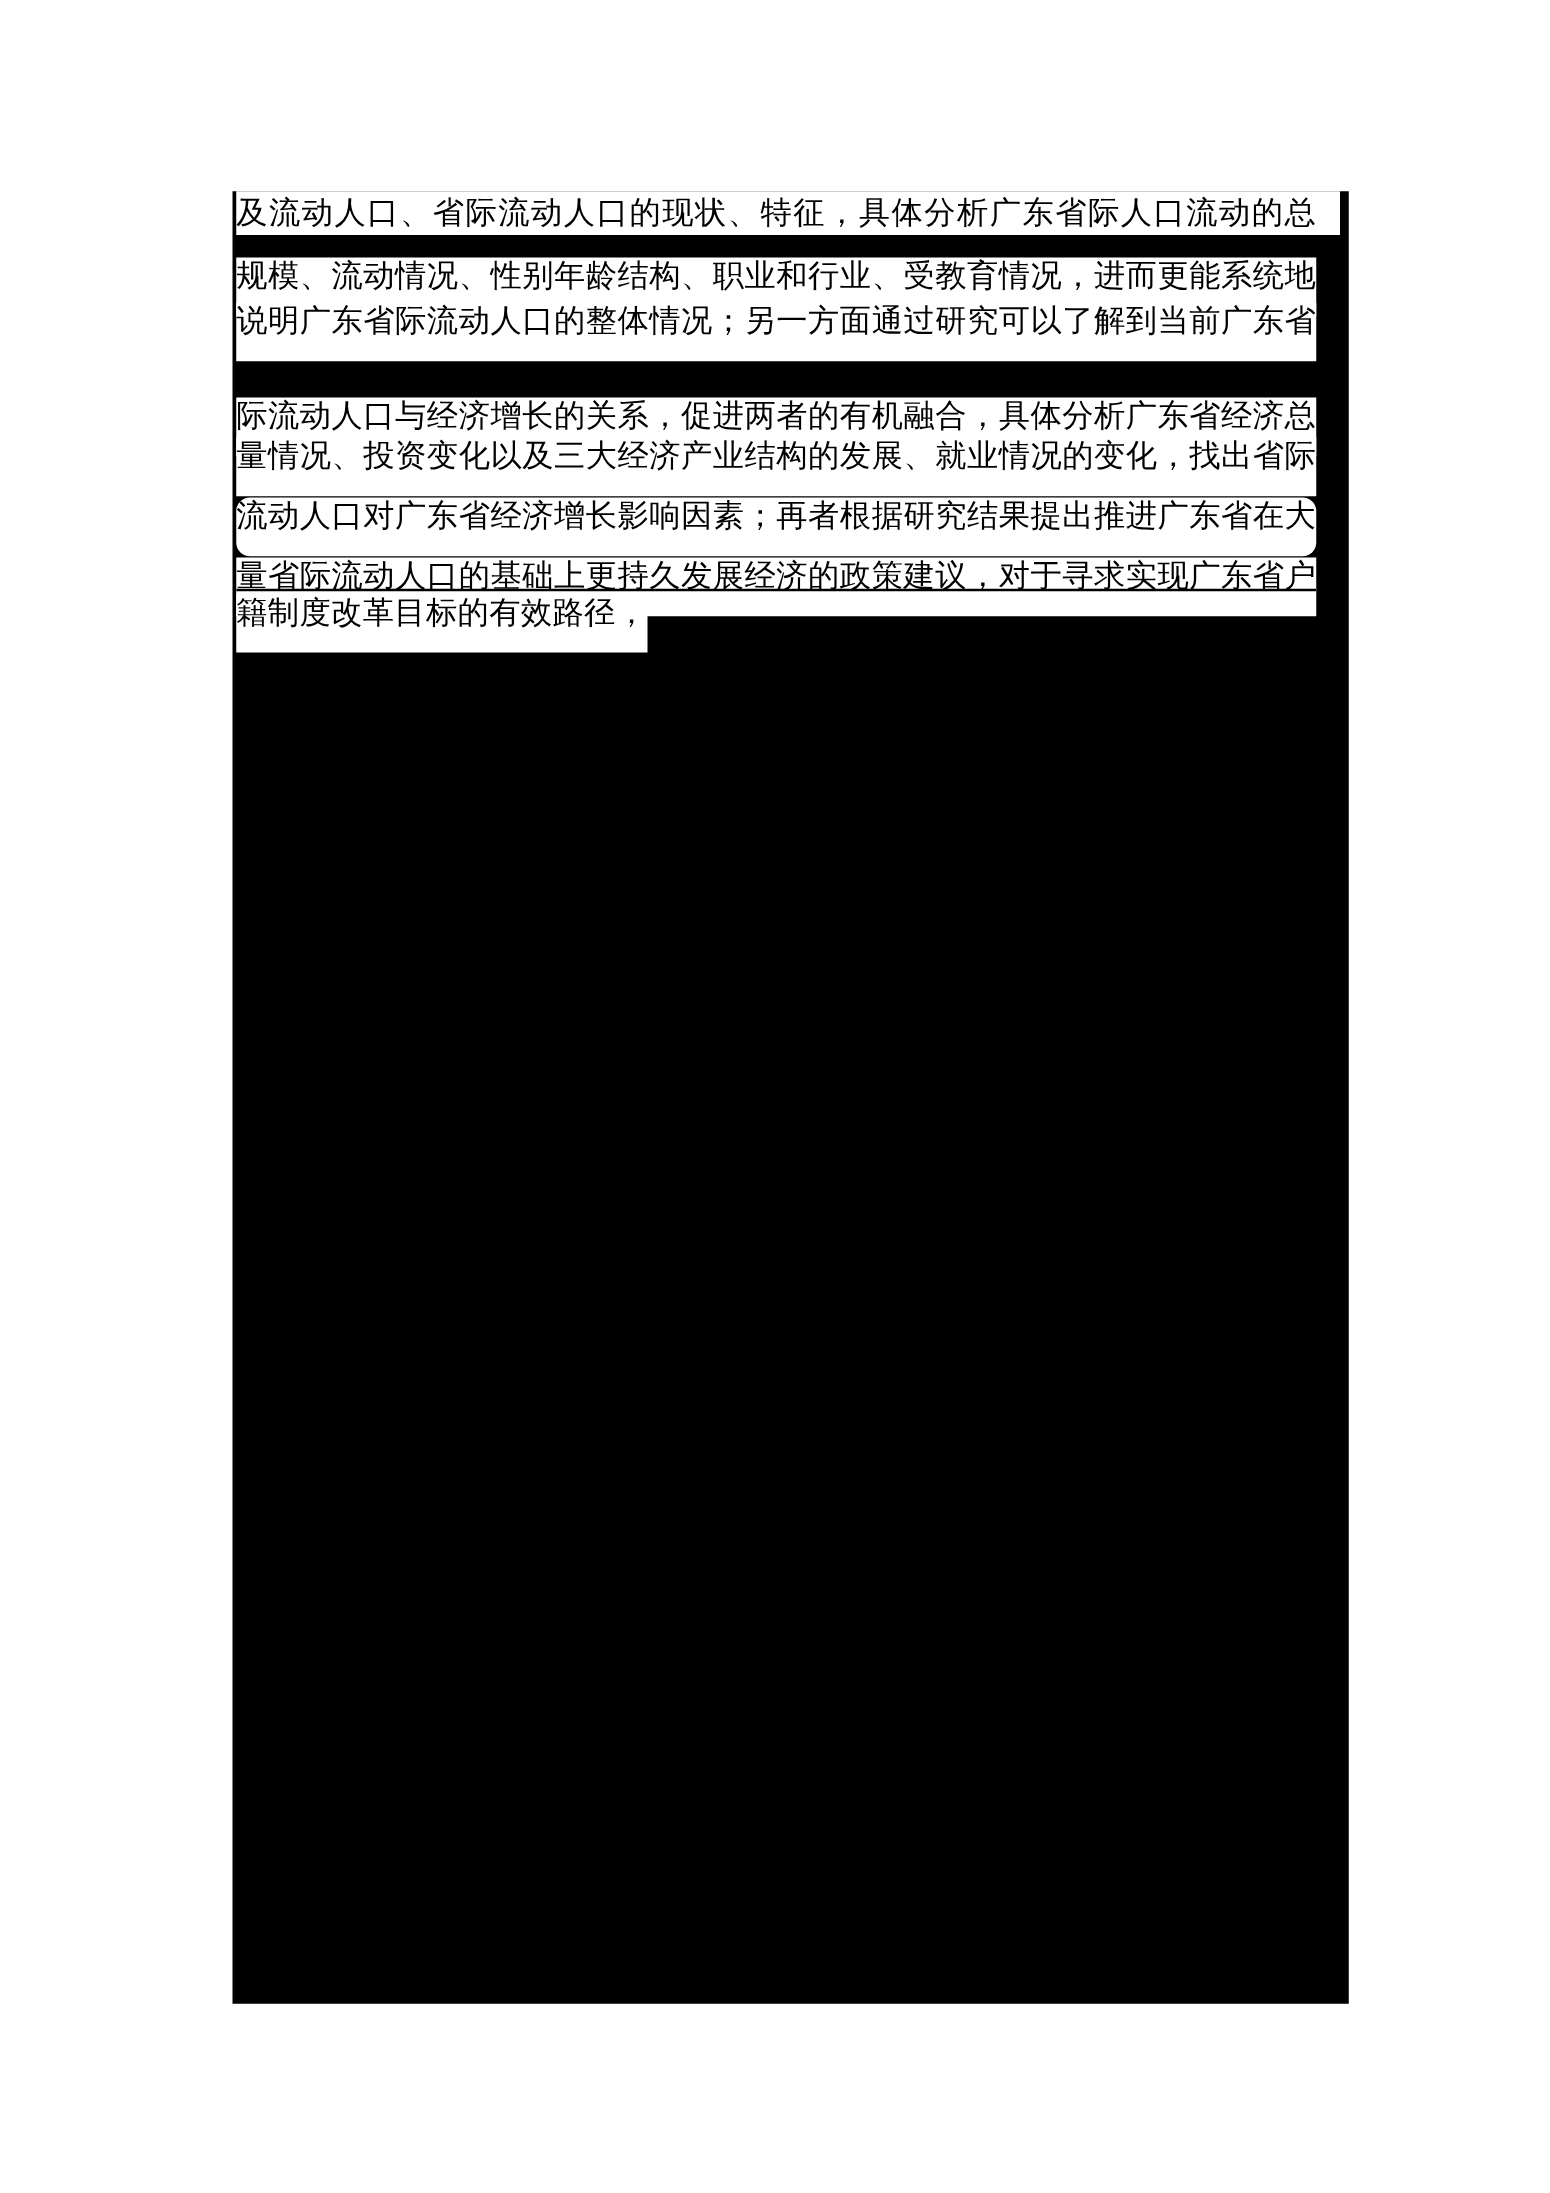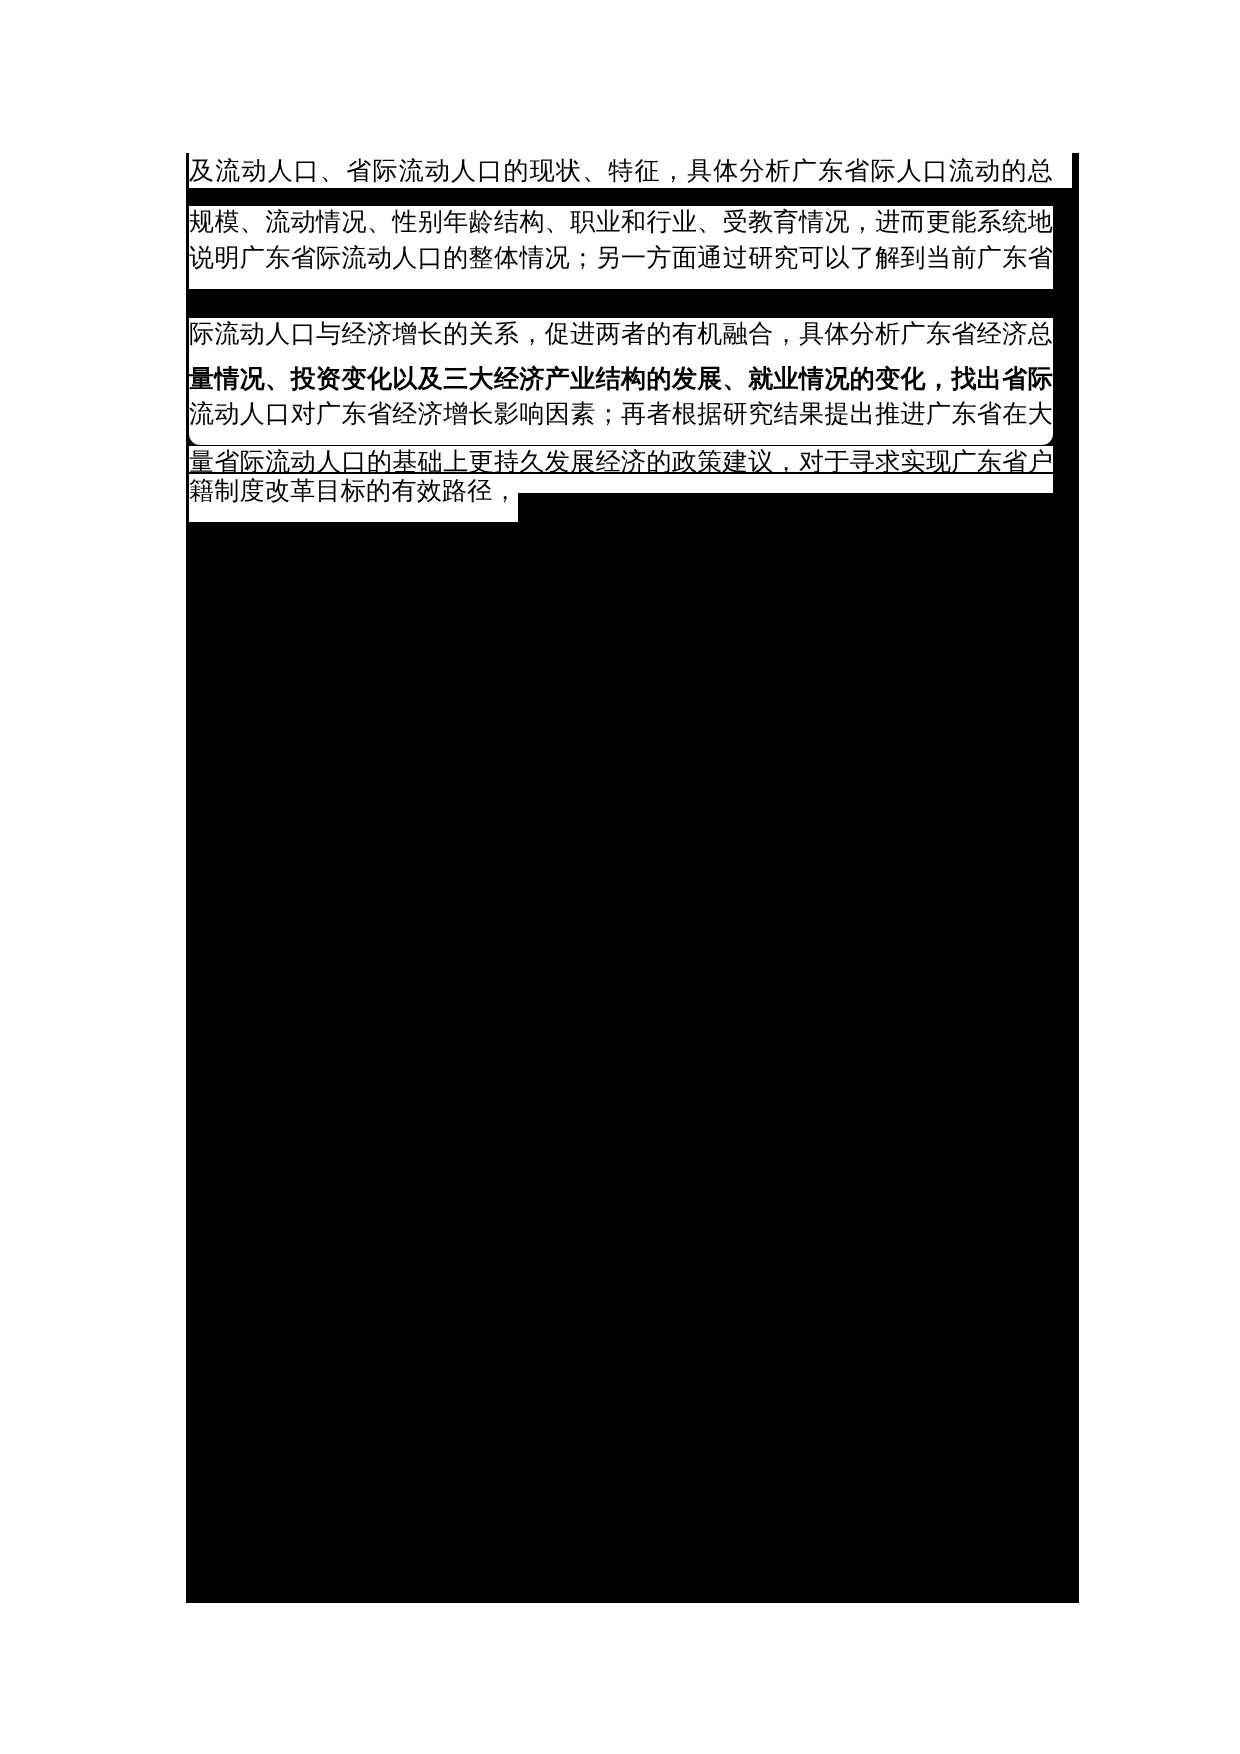--- a/index.html
+++ b/index.html
@@ -43,21 +43,21 @@
     width: 864px;
     white-space: normal;
     text-align: justify;
     text-align-last: justify;
   }
   .line-1 { top: 0;    height: 35px; line-height: 36px; width: 883px; }
   .line-1 .inner { display: block; width: 864px; }
   .line-2 { top: 53px;  }
   .line-3 { top: 89px; }
   .line-4 { top: 149px; margin-top: 16px; }
-  .line-5 { top: 210px; font-weight: bold; }
+  .line-5 { top: 197px; }
   .line-6 { top: 245px; border-radius: 11px; }
   .line-7 { top: 293px; text-decoration: underline; }
   .line-8 { top: 322px; width: 329px; text-align: left; }
 </style>
 </head>
 <body>
 
 <div class="page">
   <div class="shaded-block">
     <div class="text-line line-1">

